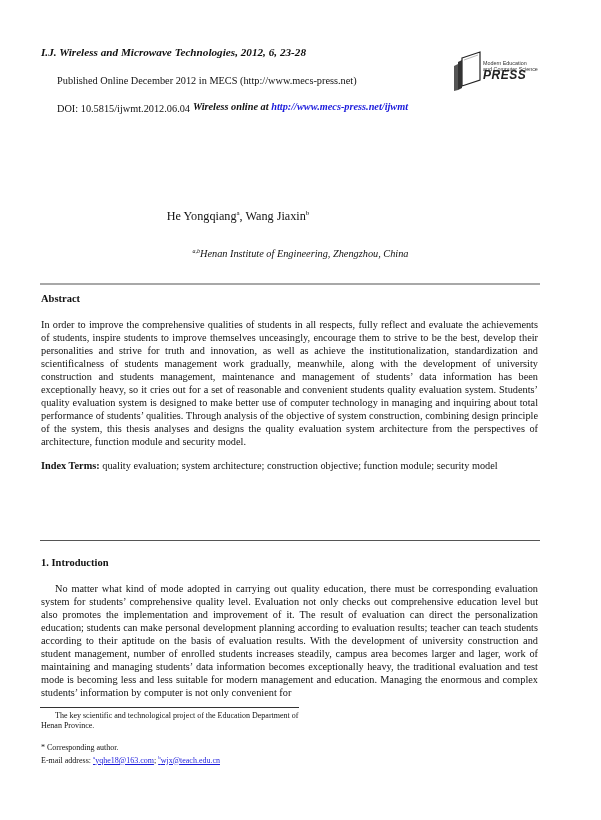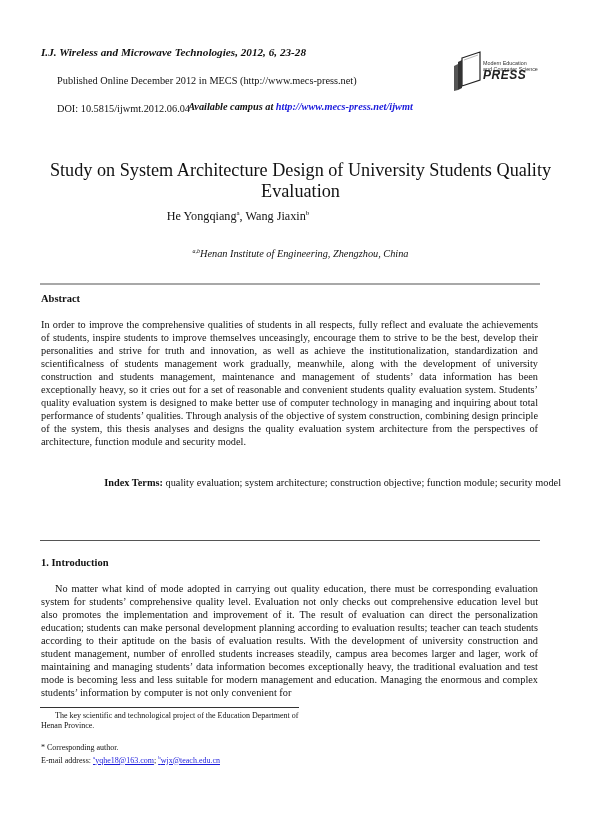--- a/index.html
+++ b/index.html
@@ -15,21 +15,21 @@
   .avail { position: absolute; left: 0; width: 601px; top: 101px; text-align: center; font-style: italic; font-weight: bold; font-size: 10.3px; }
   .avail a { color: #1a1adb; text-decoration: none; }
   .title { position: absolute; left: 30px; width: 541px; top: 160px; text-align: center; font-size: 18.2px; line-height: 21px; margin: 0; font-weight: normal; }
   .authors { position: absolute; left: 0; width: 476px; top: 209px; text-align: center; font-size: 12.2px; }
   .authors sup { font-size: 7px; }
   .affil { position: absolute; left: 0; width: 601px; top: 248px; text-align: center; font-style: italic; font-size: 10.3px; }
   .affil sup { font-size: 6px; }
   .rule-grey { position: absolute; left: 40px; width: 500px; top: 283px; height: 2px; background: #a8a8a8; }
   .abs-head { position: absolute; left: 41px; top: 293px; font-weight: bold; font-size: 10.5px; }
   .abs-body { position: absolute; left: 41px; top: 318px; width: 497px; font-size: 10.3px; line-height: 13.05px; text-align: justify; margin: 0; }
-  .index { position: absolute; left: 41px; top: 477px; width: 520px; font-size: 10.3px; text-align: right; }
+  .index { position: absolute; left: 41px; top: 460px; width: 520px; font-size: 10.3px; }
   .index b { font-weight: bold; }
   .copy { position: absolute; left: 41px; top: 496px; width: 500px; font-style: italic; font-size: 10.3px; line-height: 13px; margin: 0; }
   .rule-dark { position: absolute; left: 40px; width: 500px; top: 540px; height: 1px; background: #555; }
   .sec-head { position: absolute; left: 41px; top: 557px; font-weight: bold; font-size: 10.5px; }
   .intro { position: absolute; left: 41px; top: 583px; width: 497px; font-size: 10.3px; line-height: 12.95px; text-align: justify; margin: 0; text-indent: 14px; }
   .fn-rule { position: absolute; left: 40px; top: 707px; width: 259px; height: 1px; background: #333; }
   .fn { position: absolute; left: 41px; top: 711px; width: 260px; font-size: 8px; line-height: 10px; margin: 0; }
   .fn .indent { display: inline-block; width: 14px; }
   .corr { position: absolute; left: 41px; top: 743px; font-size: 8px; line-height: 10px; }
   .corr a { color: #1a1adb; text-decoration: underline; }
@@ -54,24 +54,23 @@
       <path d="M12 10 L26 5" stroke="#888" stroke-width="0.6"></path>
     </svg>
     <div class="logo-text">
       <div>Modern Education</div>
       <div>and Computer Science</div>
       <div class="logo-press">PRESS</div>
     </div>
   </div>
 
   <div class="avail">
-    <span>Available campus at </span><a>http://www.mecs-press.net/ijwmt</a>
+    <span>Wireless online at </span><a>http://www.mecs-press.net/ijwmt</a>
   </div>
 
-  <h1 class="title">Study on System Architecture Design of University Students Quality Evaluation</h1>
 
   <div class="authors">
     <span>He Yongqiang</span><sup>a</sup><span>, </span><span>Wang Jiaxin</span><sup>b</sup>
   </div>
 
   <div class="affil">
     <sup>a,b</sup><span>Henan Institute of Engineering, Zhengzhou, China</span>
   </div>
 
   <div class="rule-grey"></div>

